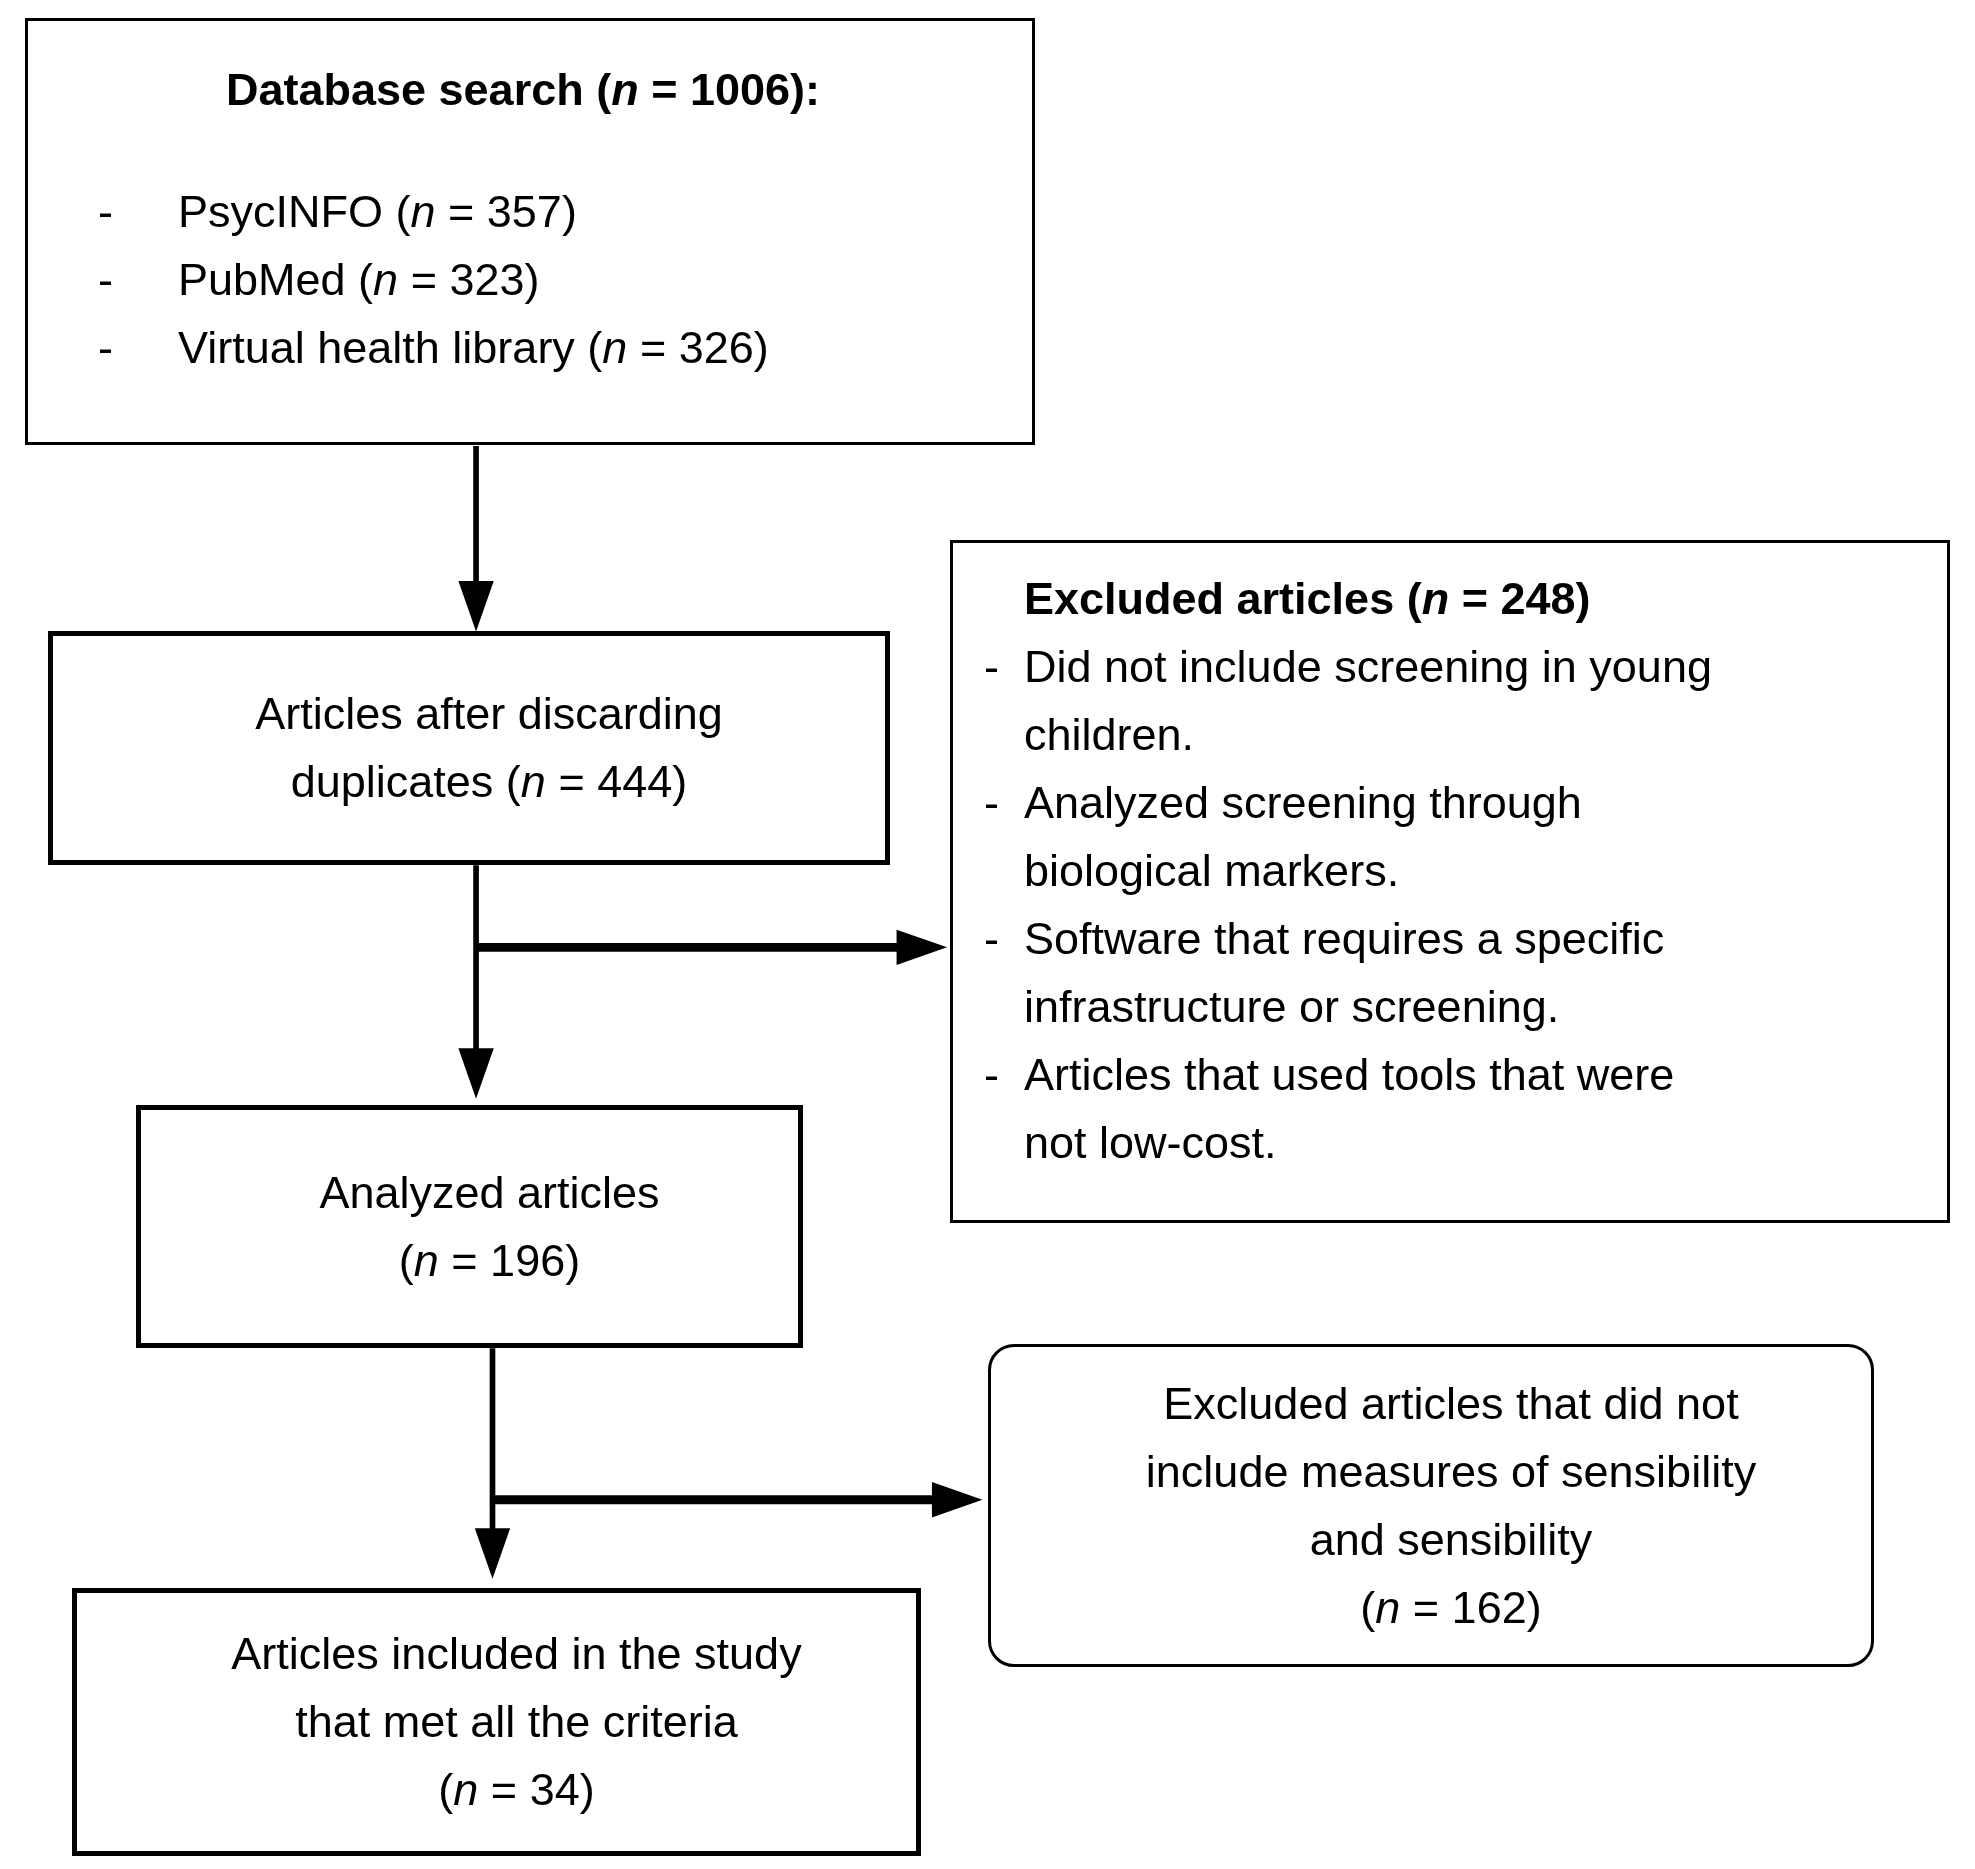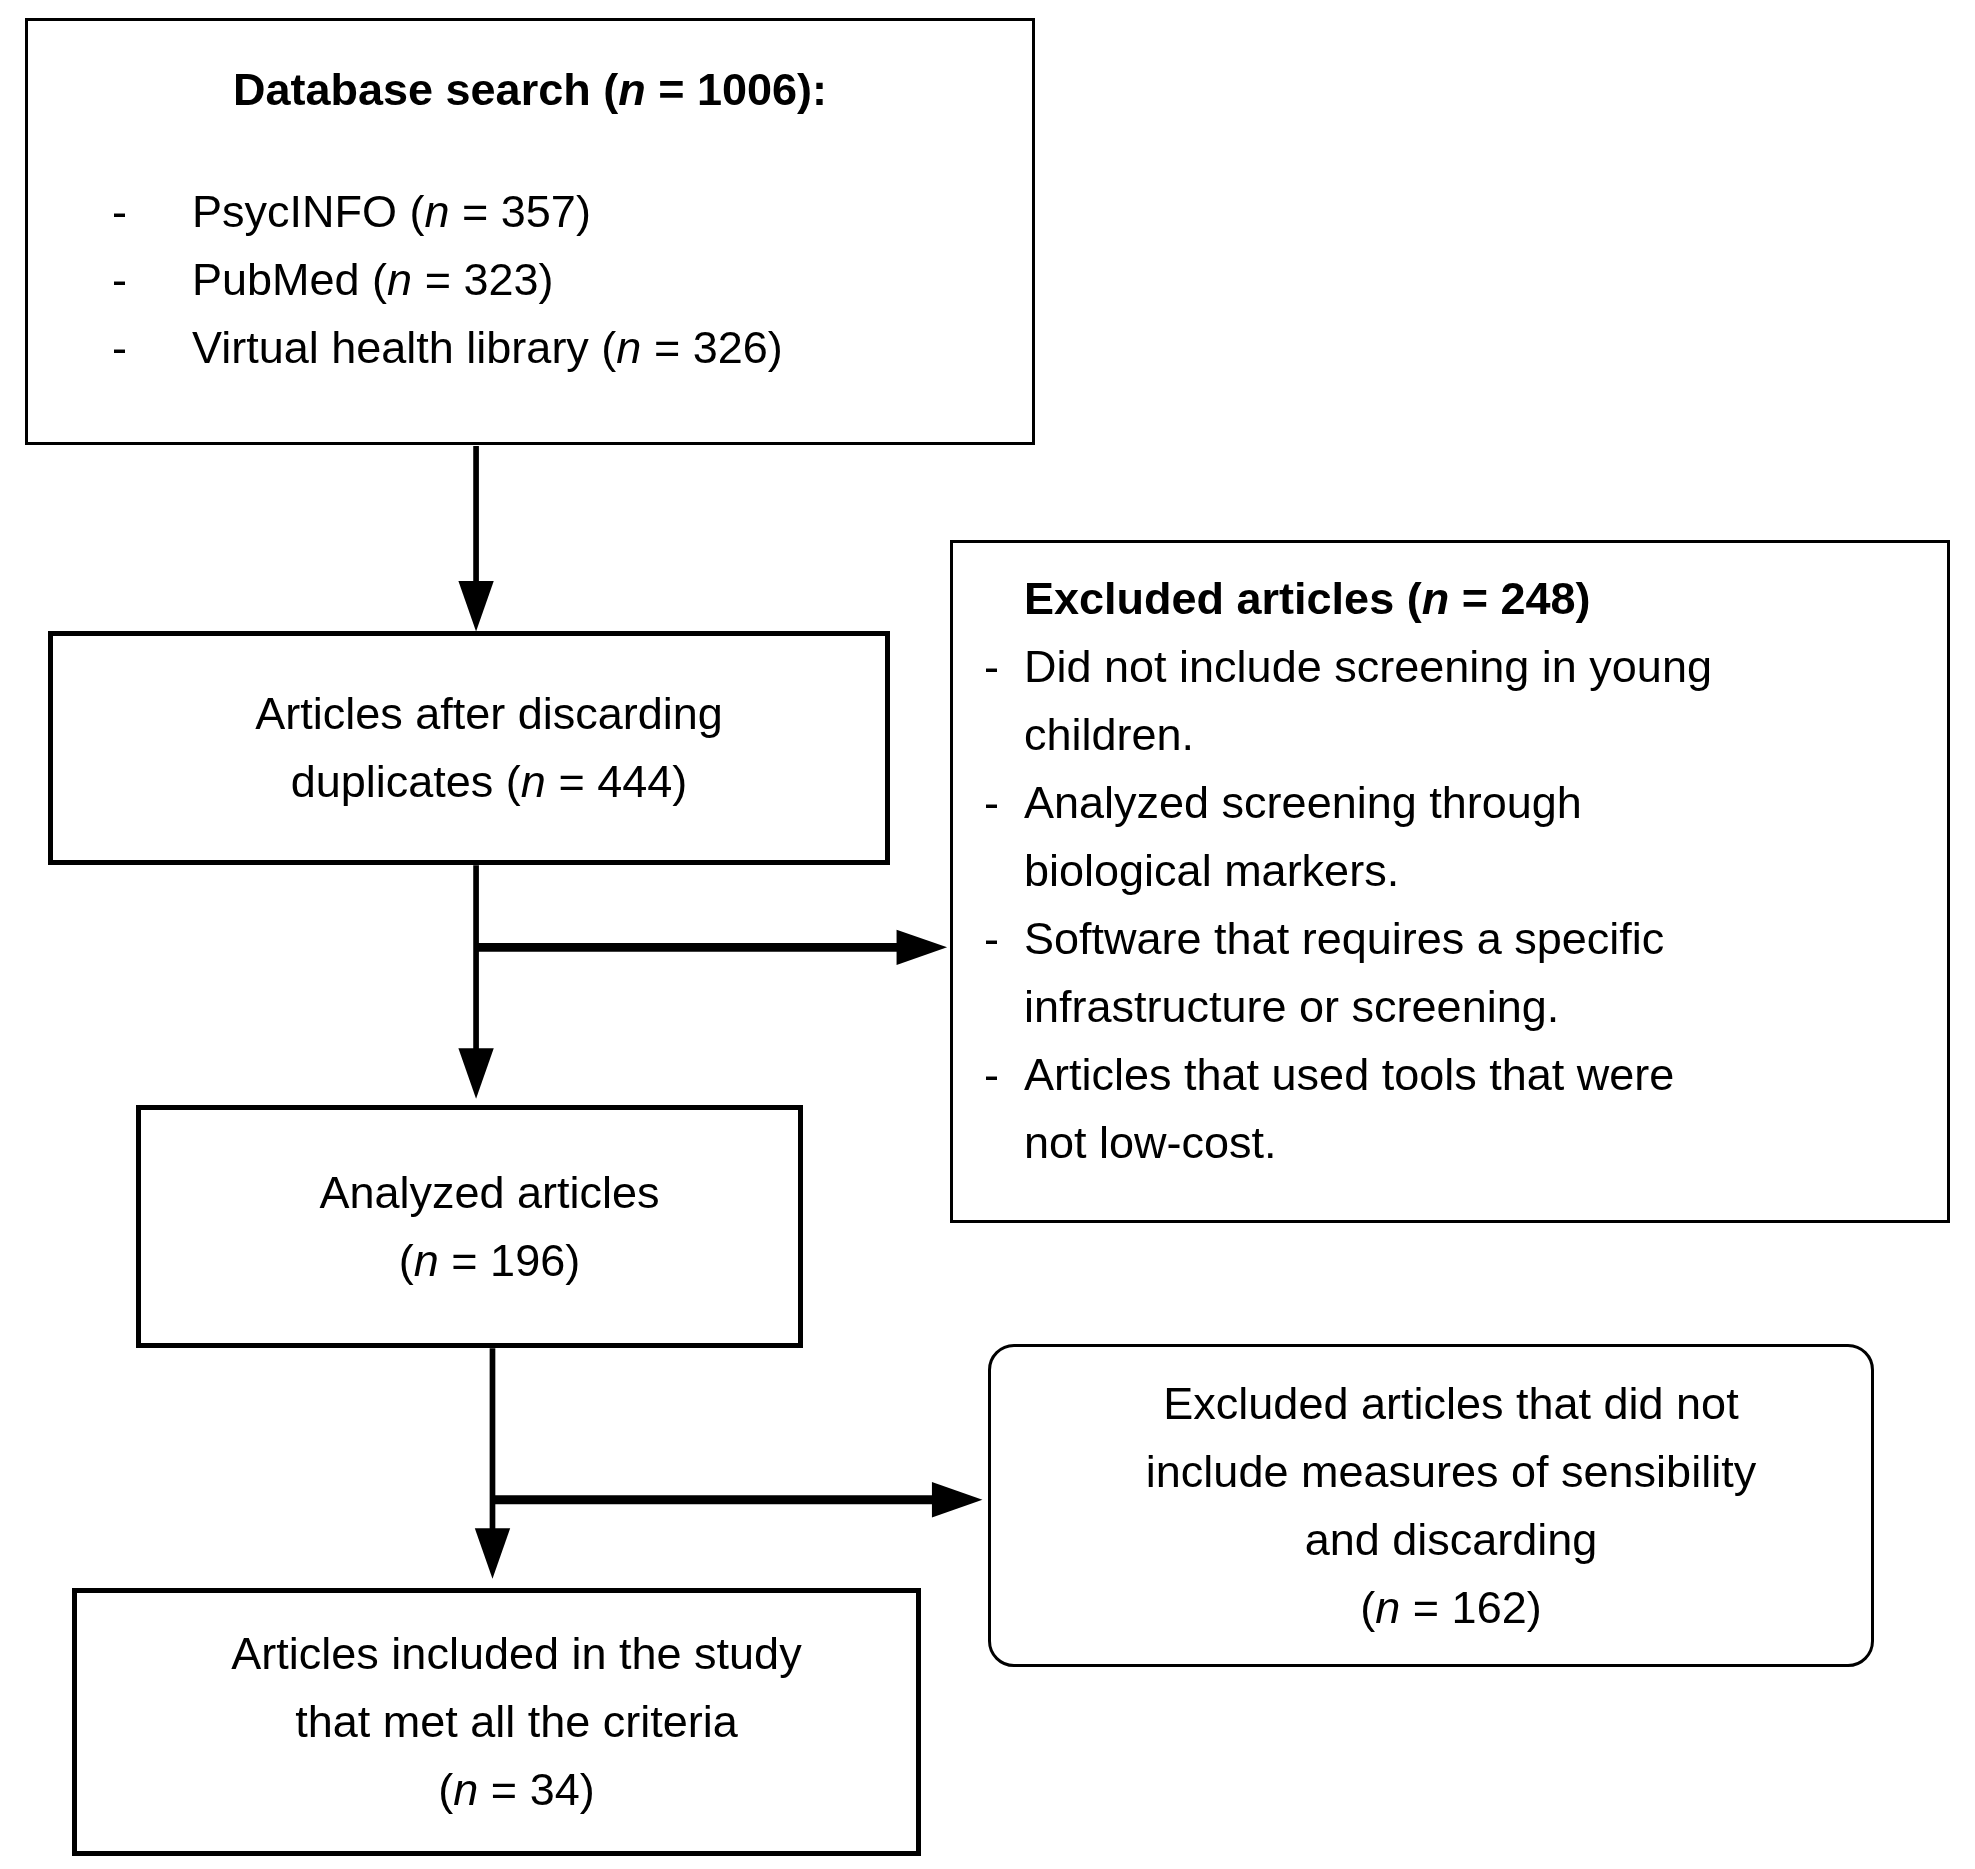--- a/index.html
+++ b/index.html
@@ -13,21 +13,21 @@
     font-size:45px;
     line-height:68px;
   }
   .box{position:absolute;background:#ffffff;box-sizing:border-box;padding-left:40px;}
   .border-thin{border:3.8px solid #000000;}
   .border-thick{border:5px solid #000000;}
   .center-both{display:flex;flex-direction:column;justify-content:center;align-items:center;text-align:center;}
   i{font-style:italic;}
 
   
-  #box-database{left:25px;top:17.7px;width:1010px;height:427px;padding:35px 25px 25px 25px;}
+  #box-database{left:25px;top:17.7px;width:1010px;height:427px;padding:35px 25px 25px 11px;}
   #box-database .box-title{font-weight:bold;text-align:center;margin-bottom:54px;}
   .bullet-row{display:flex;align-items:flex-start;}
   #box-database .bullet-dash{width:80px;padding-left:59px;box-sizing:content-box;flex:none;}
   #box-database .bullet-text{flex:1;}
 
   
   #box-duplicates{left:48px;top:631px;width:842px;height:234px;}
 
   
   #box-excluded1{left:950px;top:540px;width:1000px;height:683px;padding:21.5px 19px 19px 31px;}
@@ -139,21 +139,21 @@
     <div>
         <div class="bl">Analyzed articles</div>
         <div class="bl">(<i>n</i> = 196)</div>
       </div>
   </div>
 
   <div class="box border-thin center-both" id="box-excluded2">
     <div>
         <div class="bl">Excluded articles that did not</div>
         <div class="bl">include measures of sensibility</div>
-        <div class="bl">and discarding</div>
+        <div class="bl">and sensibility</div>
         <div class="bl">(<i>n</i> = 162)</div>
       </div>
   </div>
 
   <div class="box border-thick center-both" id="box-included">
     <div>
         <div class="bl">Articles included in the study</div>
         <div class="bl">that met all the criteria</div>
         <div class="bl">(<i>n</i> = 34)</div>
       </div>

